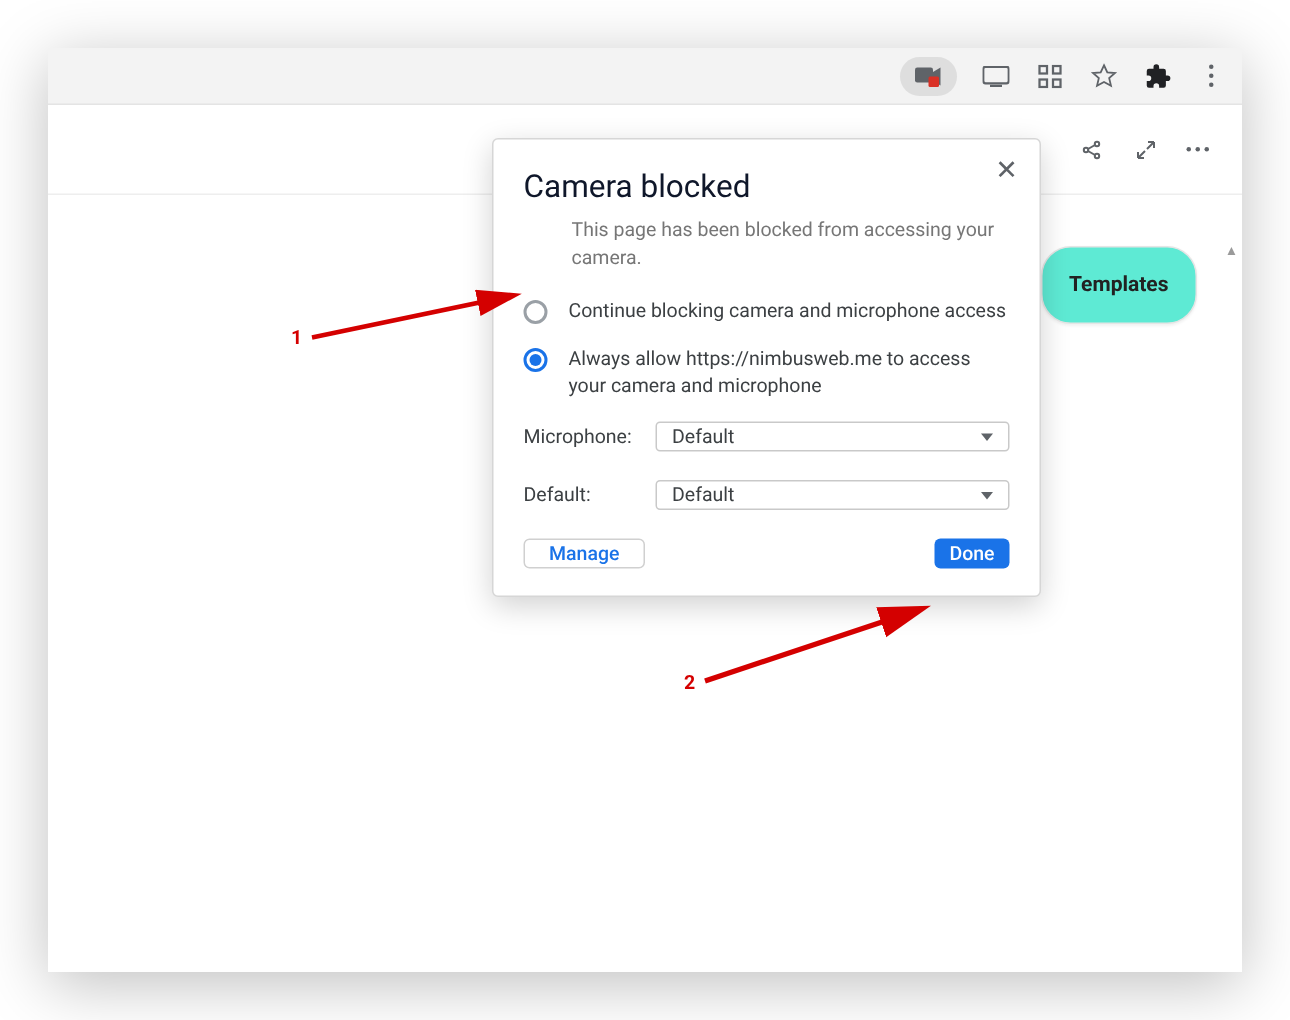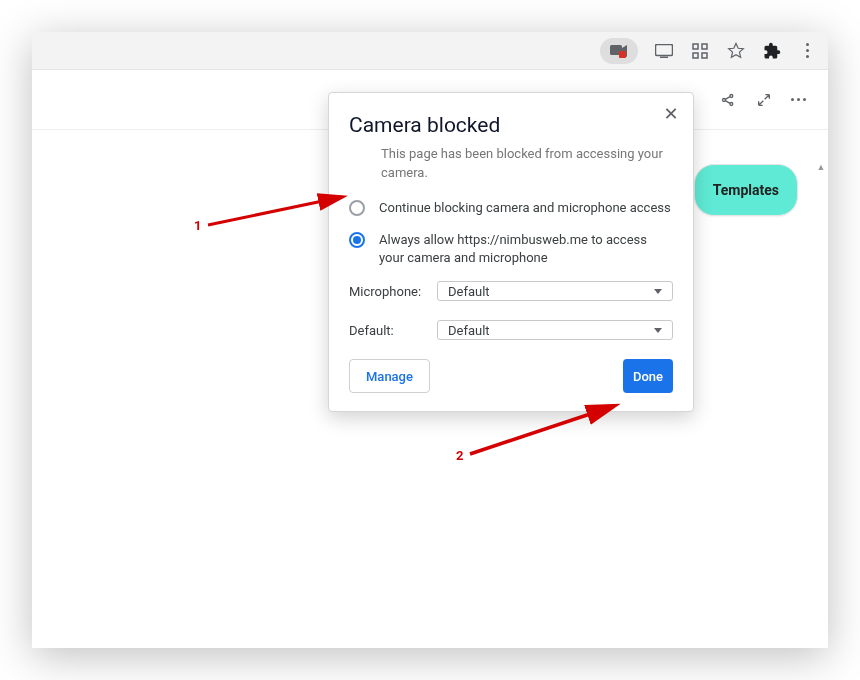--- a/index.html
+++ b/index.html
@@ -162,21 +162,21 @@
       cursor:pointer;
       background:#fff;
     }
     .select .caret {
       width:0;height:0;border-left:4px solid transparent;border-right:4px solid transparent;border-top:5px solid #5f6368;
     }
     .popup-actions {
       display:flex; justify-content:space-between; margin-top:18px;
     }
     .btn {
-      height:34px; padding:0 16px; border-radius:4px; font-size:13px; font-weight:500;
+      height:20px; padding:0 16px; border-radius:4px; font-size:13px; font-weight:500;
       display:flex;align-items:center;justify-content:center;cursor:pointer;
     }
     .btn-secondary { border:1px solid #d0d0d0; color:#1a73e8; background:#fff; }
     .btn-primary { background:#1a73e8; color:#fff; padding:0 10px; }
     
     .anno-label {
       position:absolute;
       font-weight:700;
       color:#d40000;
       font-size:13px;

